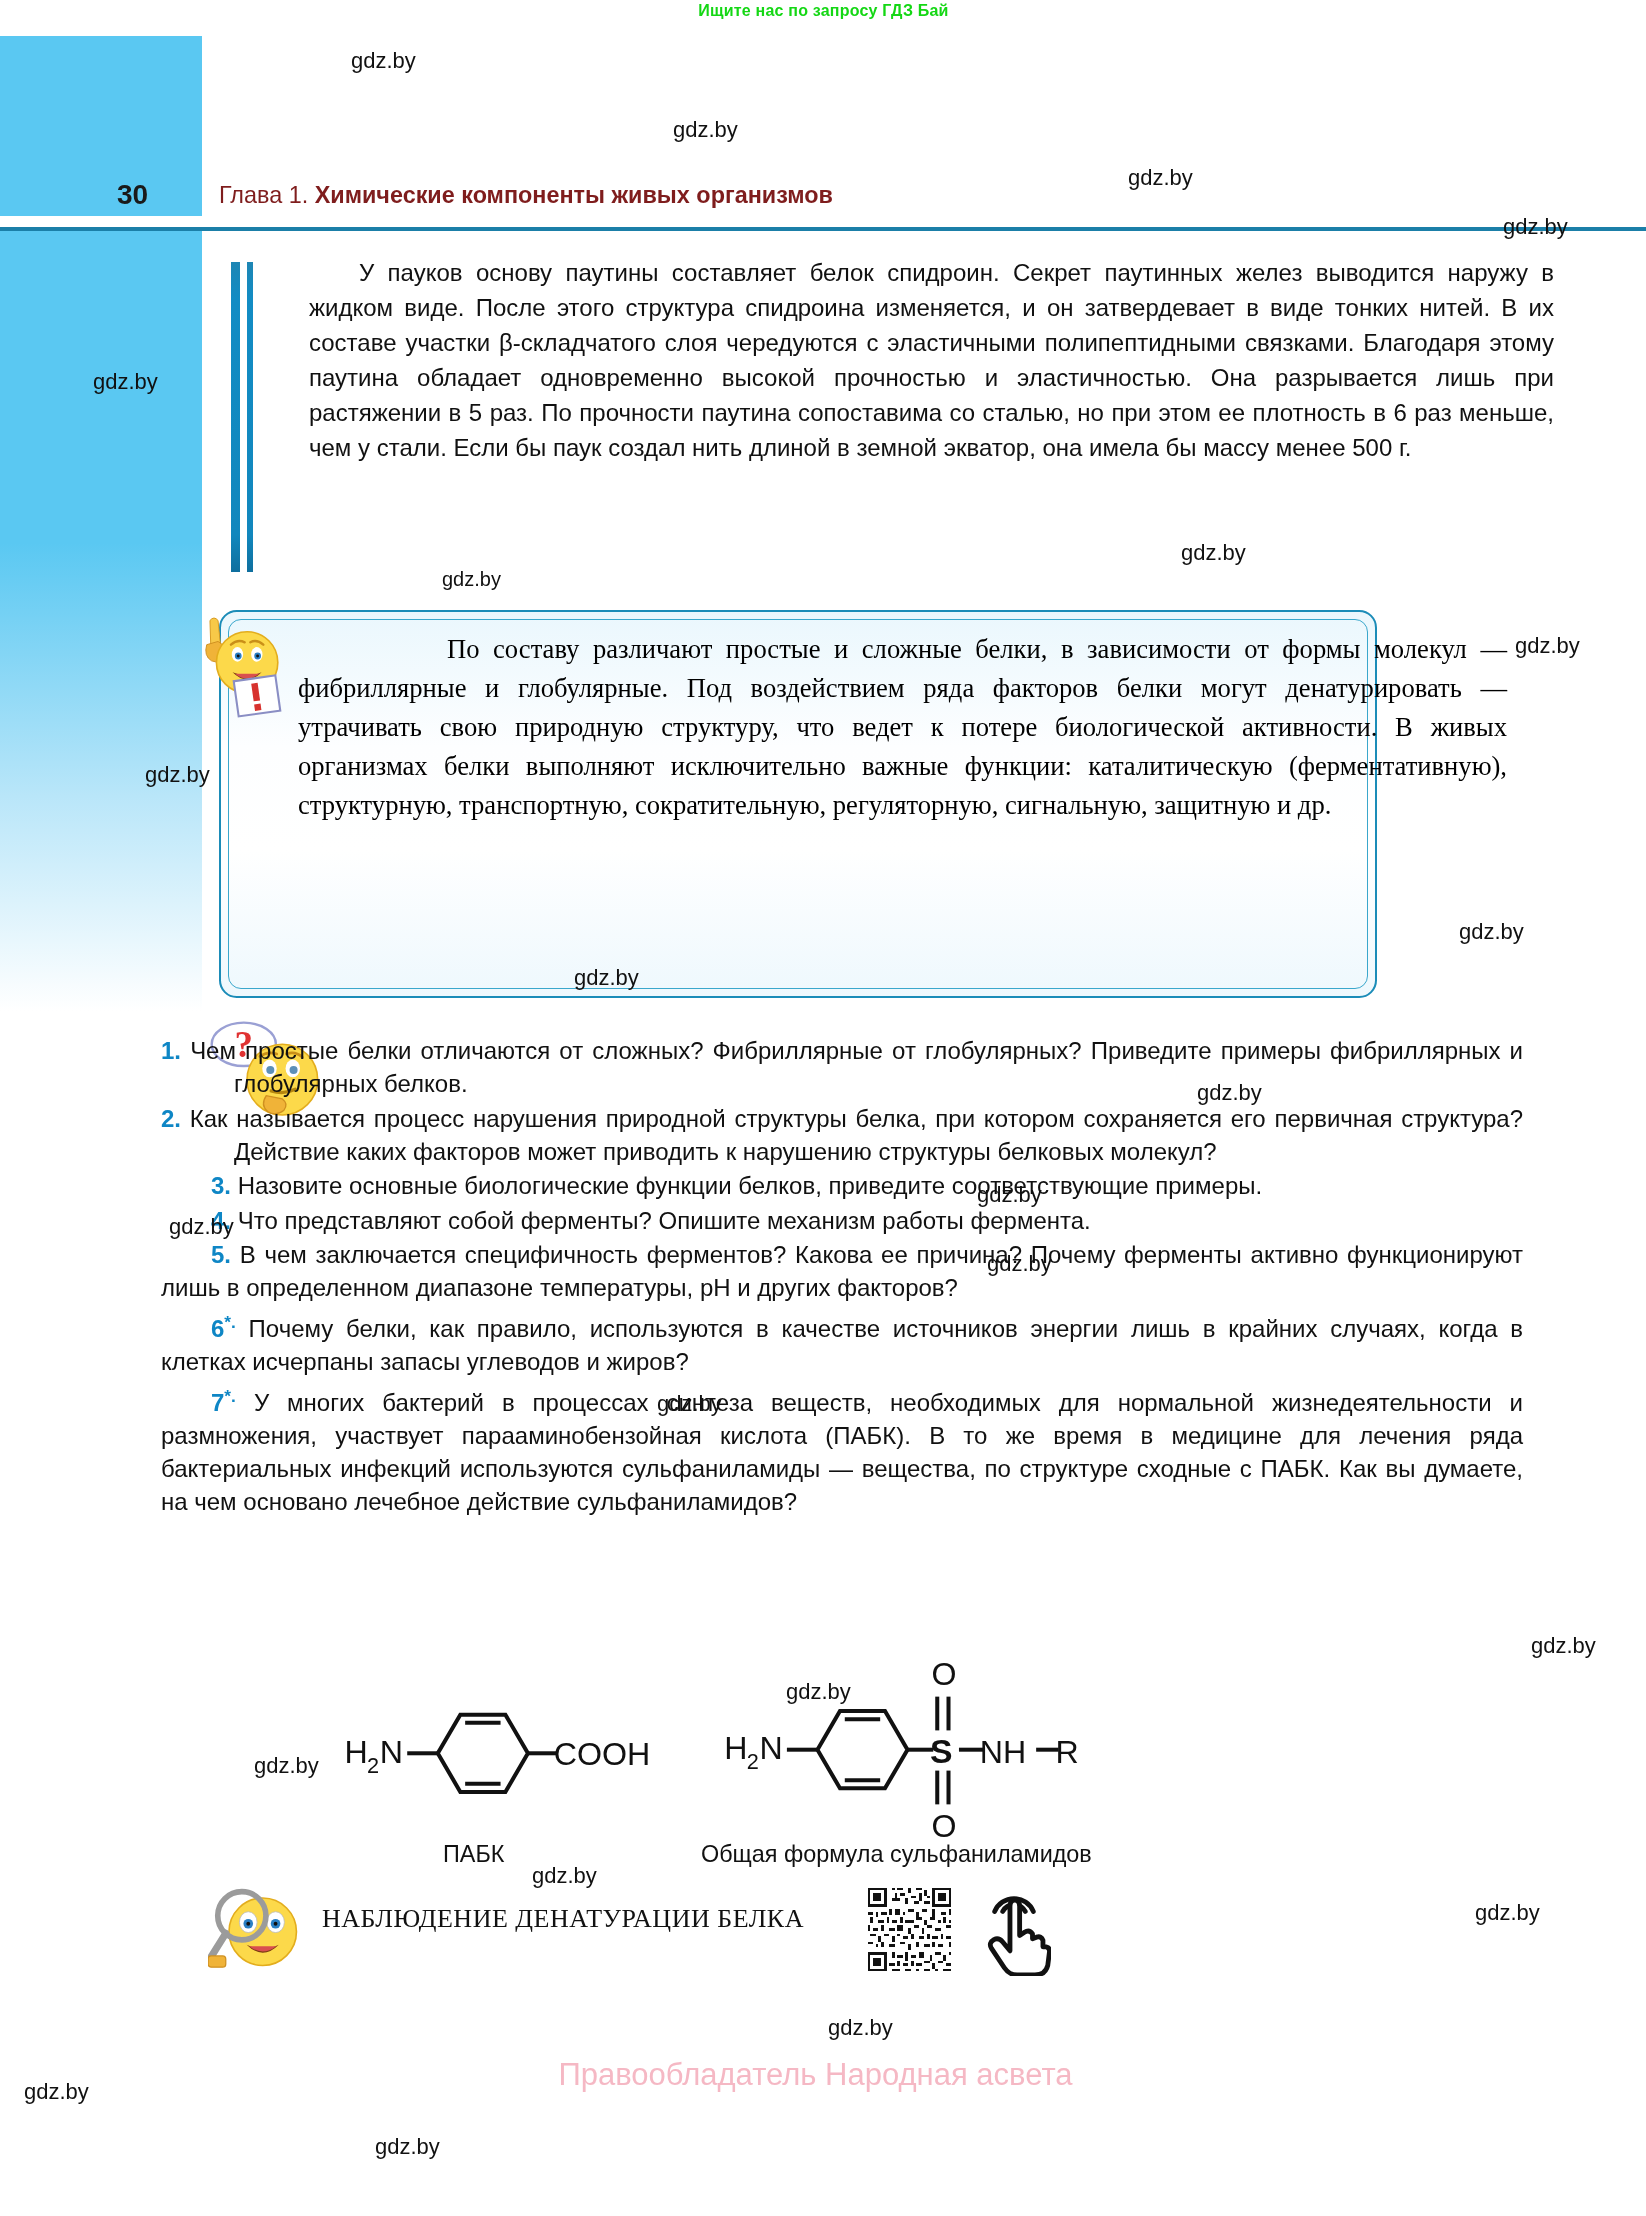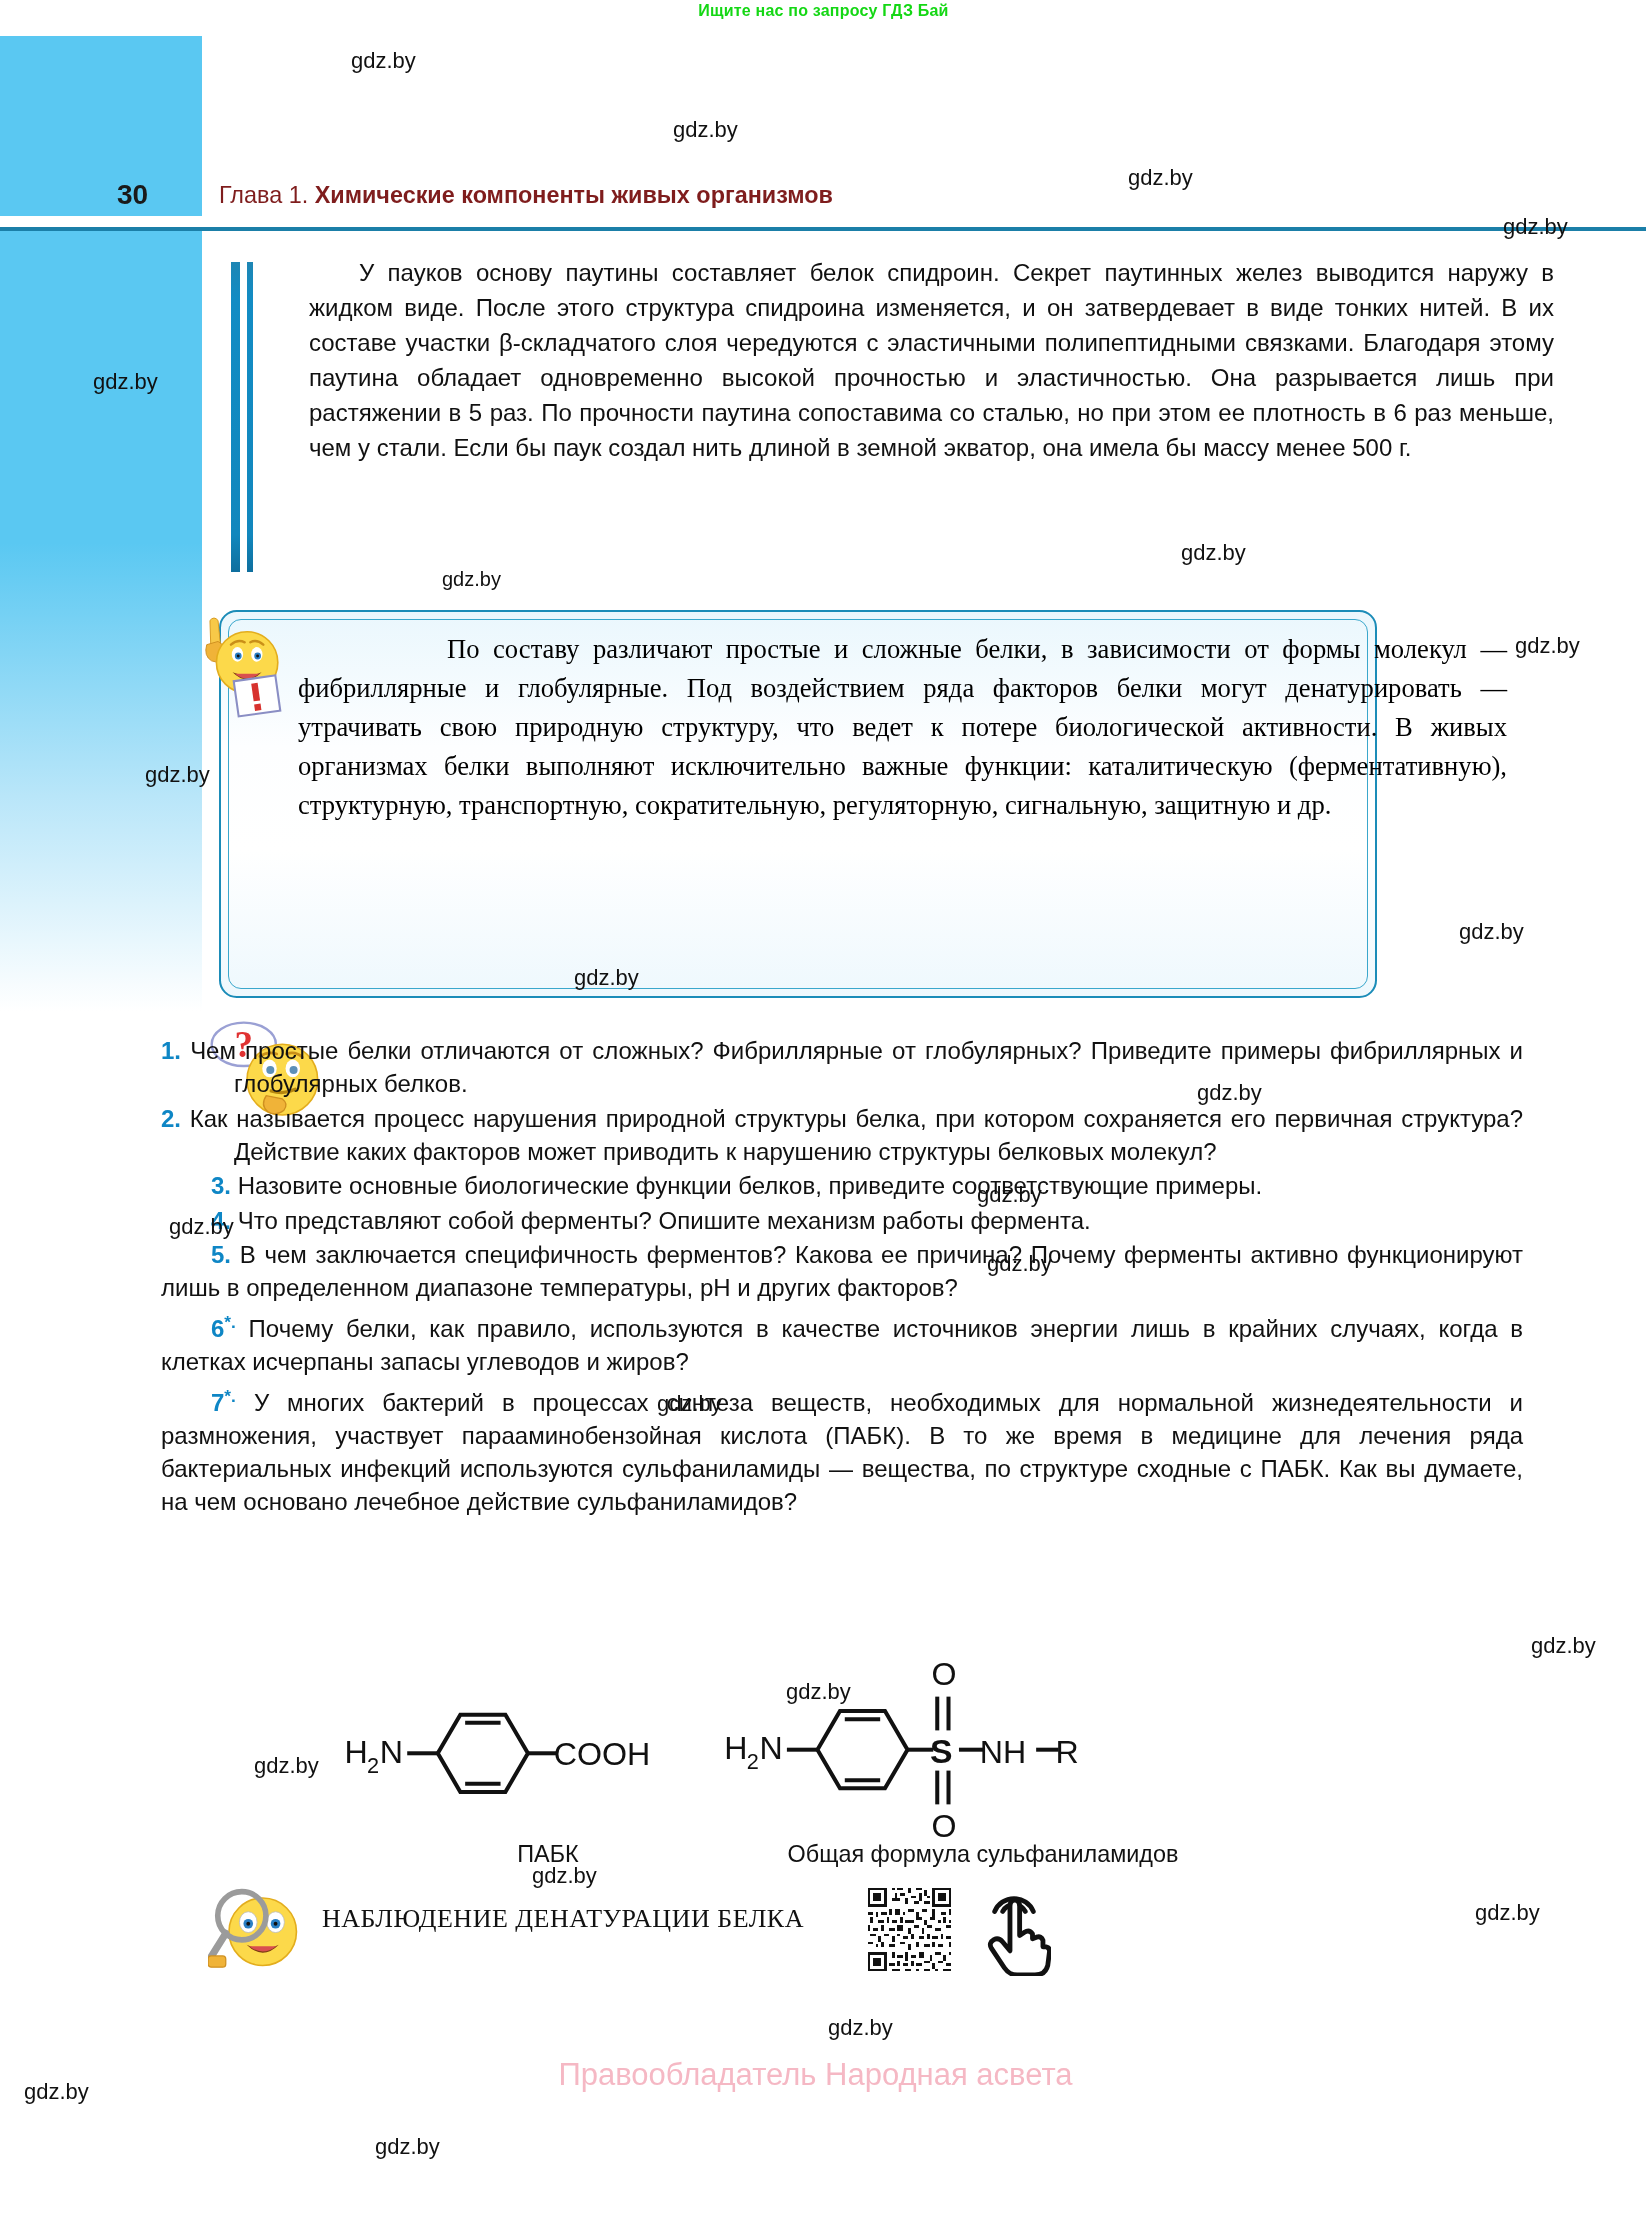--- a/index.html
+++ b/index.html
@@ -89,21 +89,21 @@
   }
   .questions p{margin:0 0 1.6px 0;text-indent:50px;}
   .questions .q1,.questions .q2{padding-left:73px;text-indent:0;}
   .questions .q1 .num,.questions .q2 .num{margin-left:-73px;}
   .qnum{color:#0e86c5;font-weight:bold;}
   .qnum sup{font-size:.72em;}
 
   
   .formulas{position:absolute;left:201px;top:1668px;width:1290px;height:201px;}
   .cap{
-    position:absolute;font-size:23.4px;color:#111;text-align:center;white-space:nowrap;
+    position:absolute;font-size:23.4px;color:#111;text-align:left;white-space:nowrap;
   }
   .cap-pabk{left:242px;top:173px;width:210px;}
   .cap-sulfa{left:500px;top:173px;width:564px;}
 
   
   .emoji-magnify{position:absolute;left:208px;top:1882px;width:103px;height:98px;}
   .exp-title{
     position:absolute;left:322px;top:1904px;
     font-family:"Liberation Serif", serif;
     font-size:26px;color:#111;letter-spacing:0.5px;white-space:nowrap;

